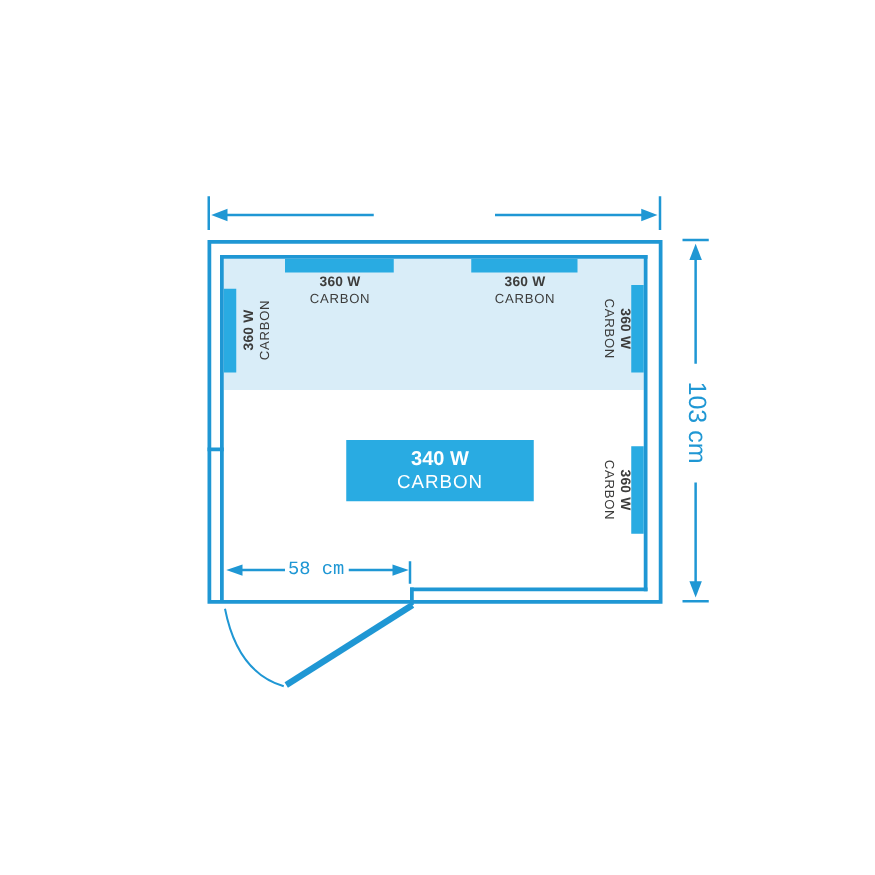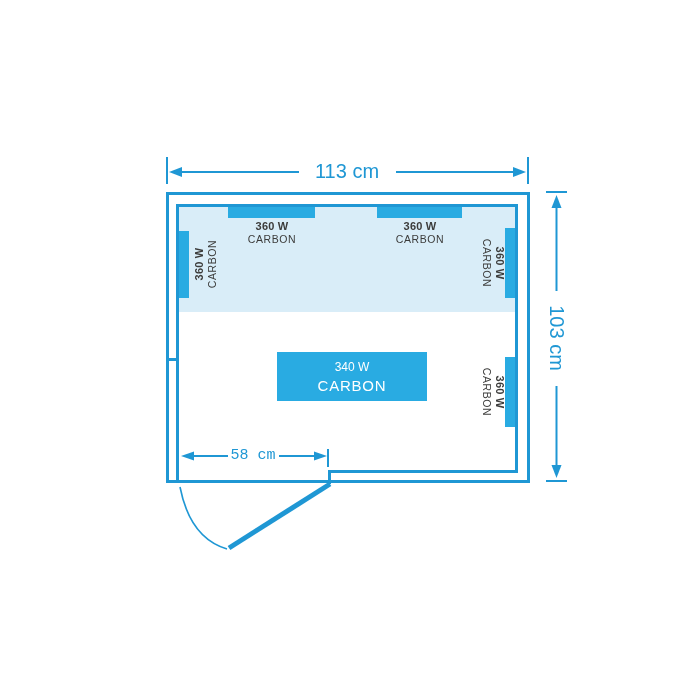--- a/index.html
+++ b/index.html
@@ -60,21 +60,21 @@
 
   
   .floor-heater {
     position: absolute;
     left: 277px; top: 352px; width: 150px; height: 49px;
     background: var(--panel);
     display: flex; flex-direction: column;
     align-items: center; justify-content: center;
     color: #ffffff;
   }
-  .floor-heater .watts { font-size: 12px; font-weight: normal; line-height: 19px; }
+  .floor-heater .watts { font-size: 16px; font-weight: bold; line-height: 19px; }
   .floor-heater .type  { font-size: 15px; font-weight: normal; line-height: 18px; letter-spacing: 0.8px; }
 
   
   .dim-label {
     position: absolute;
     color: var(--line);
     text-align: center;
   }
   .dim-label.big { font-size: 20px; line-height: 24px; }
   .dim-label.small { font-size: 15px; line-height: 18px; }
@@ -157,17 +157,16 @@
     <polygon class="arrow" points="181,456 194,451.5 194,460.5"></polygon>
     <line class="ln" x1="193" y1="456" x2="228" y2="456"></line>
     <line class="ln" x1="279" y1="456" x2="315" y2="456"></line>
     <polygon class="arrow" points="327,456 314,451.5 314,460.5"></polygon>
     <line class="tick" x1="328" y1="449" x2="328" y2="467"></line>
 
     <line class="door-leaf" x1="330" y1="484" x2="229" y2="548"></line>
     <path class="door-arc" d="M 180 487 Q 190 538 227 549"></path>
   </svg>
 
-  <div class="dim-label big" style="left:292px; top:159px; width:110px;">113 cm</div>
   <div class="dim-label big rot" style="left:502px; top:326px; width:110px; height:24px;">103 cm</div>
   <div class="dim-label small" style="left:208px; top:447px; width:90px;font-family:Liberation Mono, monospace;">58 cm</div>
 
 </div>
 
 </body></html>

